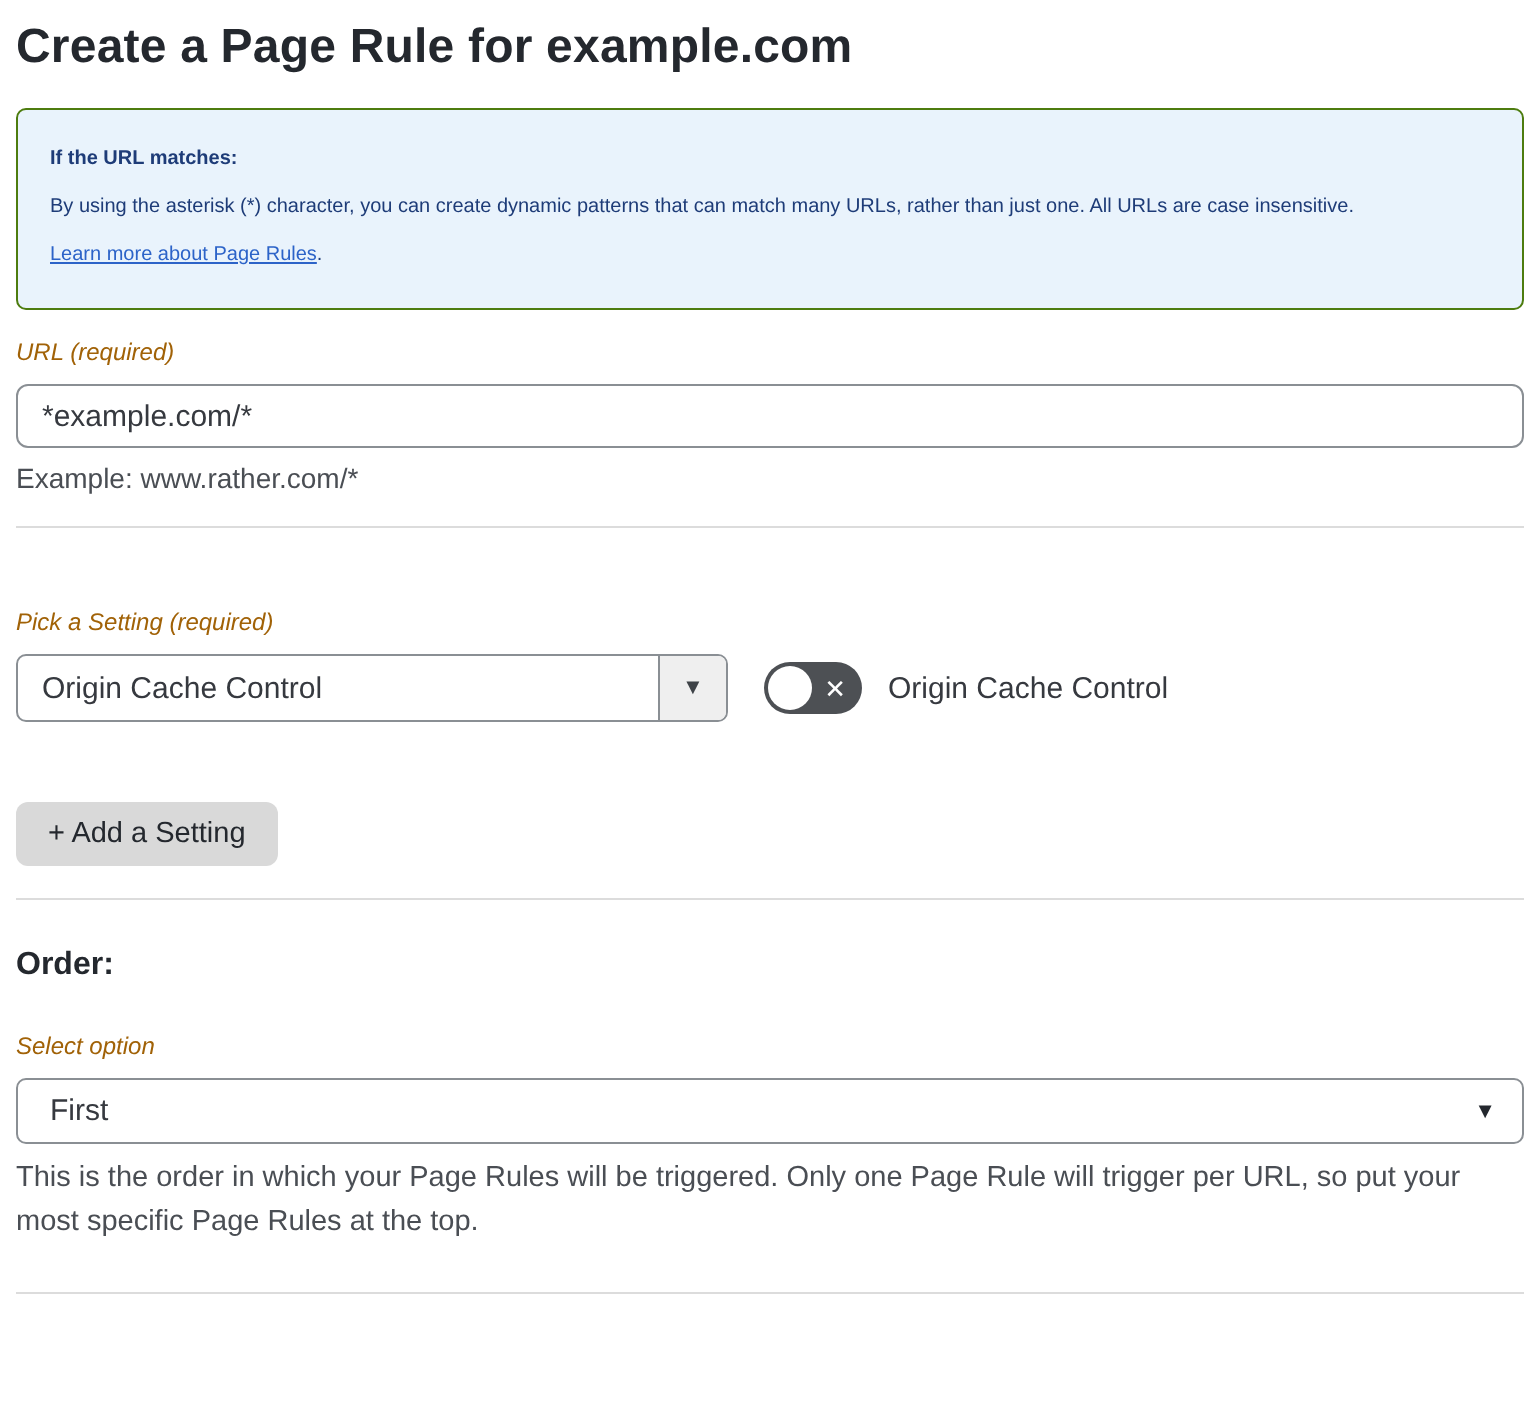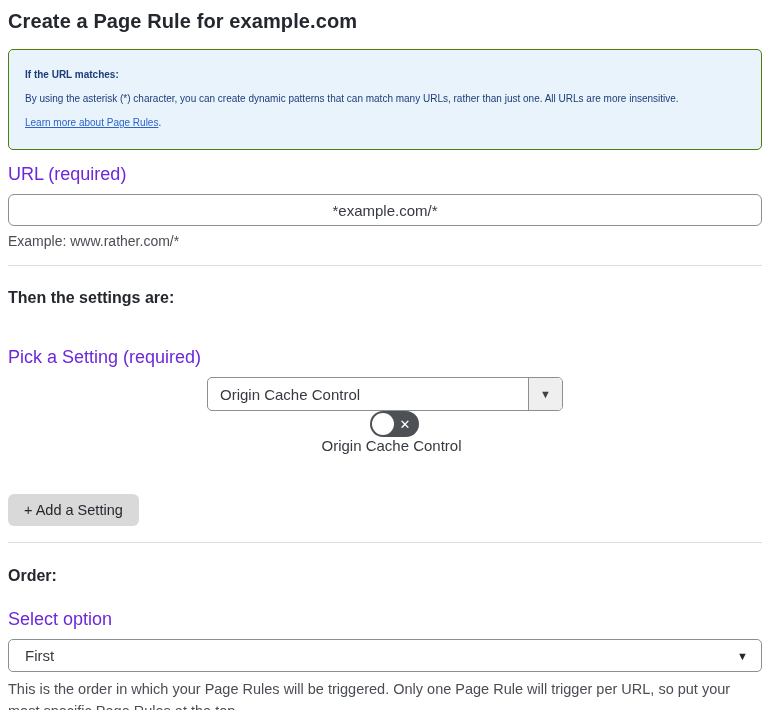--- a/index.html
+++ b/index.html
@@ -10,21 +10,21 @@
     width: 770px;
     height: 710px;
     font-family: "Liberation Sans", "DejaVu Sans", sans-serif;
     color: #36393f;
   }
   .page {
     width: 770px;
     padding: 0 8px;
   }
   .page-title {
-    font-size: 20px;
+    font-size: 24px;
     font-weight: bold;
     color: #24282e;
     margin: 10px 0 16px 0;
     letter-spacing: 0.1px;
   }
   .info-box {
     background: #e9f3fc;
     border: 1px solid #4d7c0f;
     border-radius: 5px;
     padding: 13px 16px 14px 16px;
@@ -35,36 +35,36 @@
   }
   .info-heading {
     font-weight: bold;
   }
   .info-link {
     color: #2c63c8;
     text-decoration: underline;
     cursor: pointer;
   }
   .field-label {
-    font-size: 18px;
-    color: #6d28d9;
+    font-size: 12px;
+    color: #a16207;
     margin: 0 0 9px 0;
     display: block;
+    font-style: italic;
   }
   .text-input {
     width: 100%;
     height: 32px;
     border: 1px solid #8a8f94;
     border-radius: 6px;
     padding: 0 12px;
     font-size: 15px;
     color: #36393f;
     font-family: "Liberation Sans", "DejaVu Sans", sans-serif;
     background: #fff;
-    text-align: center;
   }
   .helper-text {
     font-size: 14px;
     color: #4a4e54;
     margin-top: 7px;
   }
   .divider {
     border: none;
     border-top: 1px solid #dcdcdc;
     margin: 16px 0 0 0;
@@ -75,21 +75,20 @@
     color: #24282e;
     margin: 23px 0 0 0;
   }
   .picker-label {
     margin-top: 40px;
   }
   .picker-row {
     display: flex;
     align-items: center;
     margin-top: 2px;
-    flex-direction: column;
   }
   .fancy-select {
     width: 356px;
     height: 34px;
     border: 1px solid #8a8f94;
     border-radius: 5px;
     display: flex;
     align-items: stretch;
     overflow: hidden;
     background: #fff;
@@ -200,31 +199,30 @@
 </style>
 </head>
 <body>
 
 <div class="page">
 
   <h1 class="page-title">Create a Page Rule for example.com</h1>
 
   <div class="info-box">
     <div class="info-heading">If the URL matches:</div>
-    <div class="info-body">By using the asterisk (*) character, you can create dynamic patterns that can match many URLs, rather than just one. All URLs are more insensitive.</div>
+    <div class="info-body">By using the asterisk (*) character, you can create dynamic patterns that can match many URLs, rather than just one. All URLs are case insensitive.</div>
     <div><span class="info-link">Learn more about Page Rules</span><span>.</span></div>
   </div>
 
   <label class="field-label">URL (required)</label>
   <input class="text-input" type="text" value="*example.com/*" style="">
   <div class="helper-text">Example: www.rather.com/*</div>
 
   <hr class="divider">
 
-  <h2 class="section-heading">Then the settings are:</h2>
 
   <label class="field-label picker-label">Pick a Setting (required)</label>
 
   <div class="picker-row">
     <div class="fancy-select">
       <div class="value">Origin Cache Control</div>
       <div class="caret-btn">
           <span>▼</span>
         </div>
     </div>

